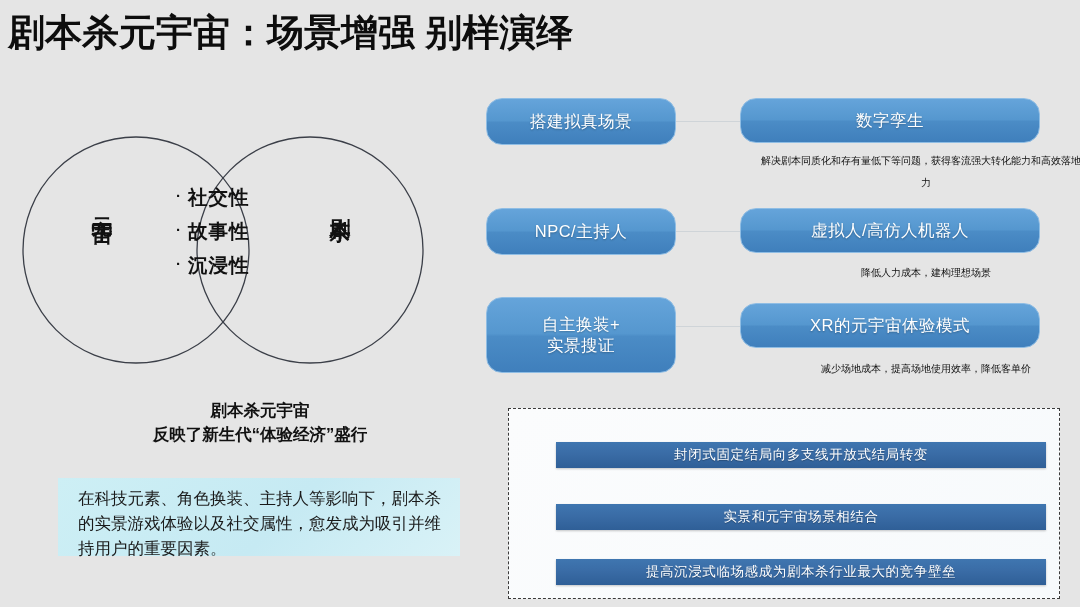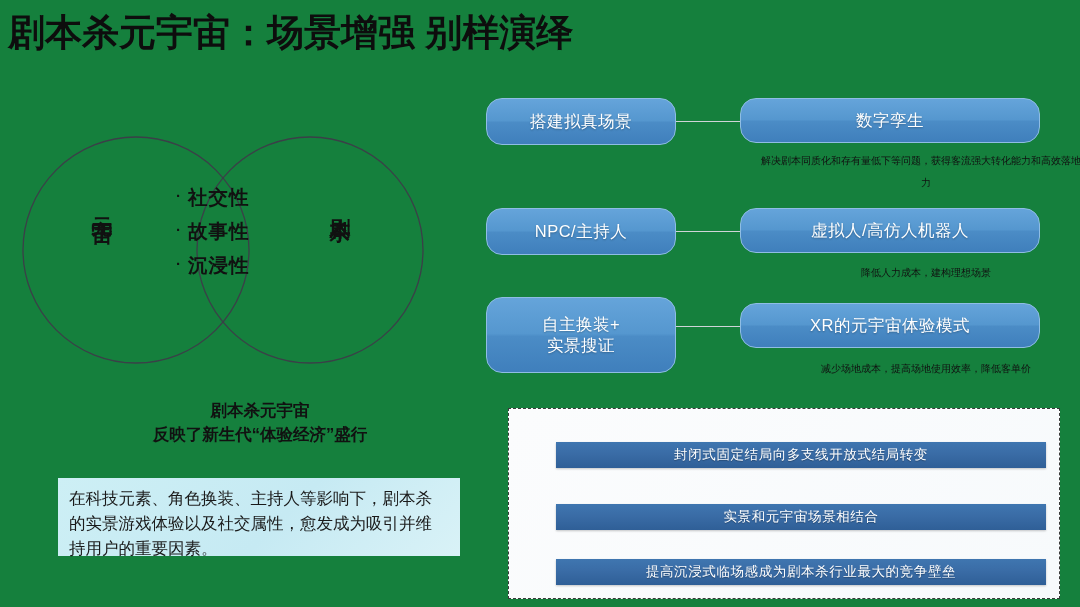--- a/index.html
+++ b/index.html
@@ -5,21 +5,21 @@
   * { box-sizing: border-box; }
   html, body { margin: 0; padding: 0; }
   body {
     width: 1080px; height: 607px;
     background: #ffffff;
     font-family: "Liberation Sans", "DejaVu Sans", sans-serif;
     color: #111;
     overflow: hidden;
     position: relative;
   }
-  #slide { position: relative; width: 1080px; height: 607px; background:#15803d; }
+  #slide { position: relative; width: 1080px; height: 607px; background:#e5e5e5; }
 
   
   .title {
     position: absolute; left: 8px; top: 8px;
     font-size: 37px; font-weight: bold; letter-spacing: 0px;
     color: #0d0d0d; white-space: nowrap;
     font-family: "Liberation Sans", "DejaVu Sans", sans-serif;
   }
 
   
@@ -48,21 +48,21 @@
   .venn-caption {
     position: absolute; left: 60px; top: 398px; width: 400px;
     text-align: center; font-weight: bold; color: #111;
     font-size: 16.5px; line-height: 24px;
   }
 
   
   .cyan-box {
     position: absolute; left: 58px; top: 478px; width: 402px; height: 78px;
     background: linear-gradient(135deg,#cdeff5 0%, #c6eaf3 55%, #d9f2f7 100%);
-    padding: 8px 13px 0 11px;
+    padding: 8px 13px 0 20px;
   }
   .cyan-box .txt {
     font-size: 16.5px; line-height: 25px; color: #1a1a1a;
     letter-spacing: 0px;
   }
 
   
   .pill {
     position: absolute;
     background: linear-gradient(180deg, #65a4da 0%, #5597cf 48%, #4b8cc6 52%, #3f7fbc 100%);

